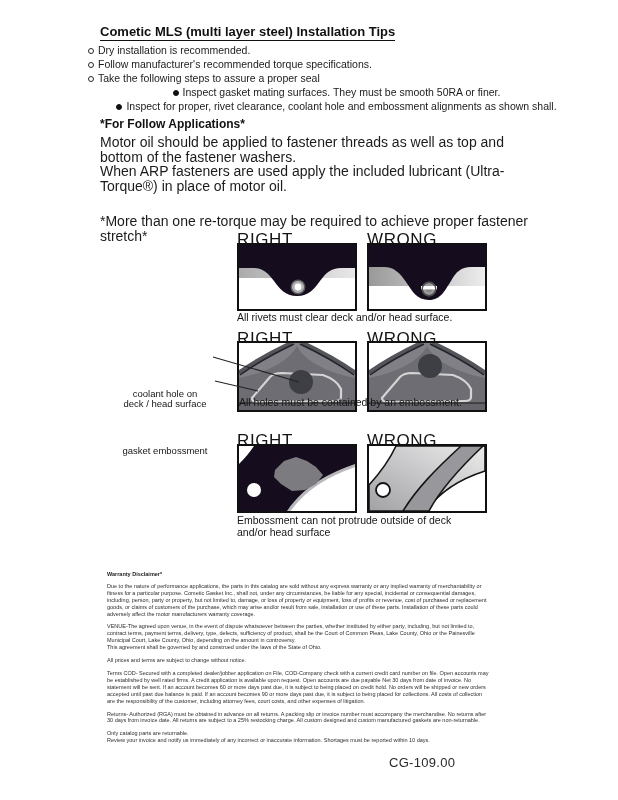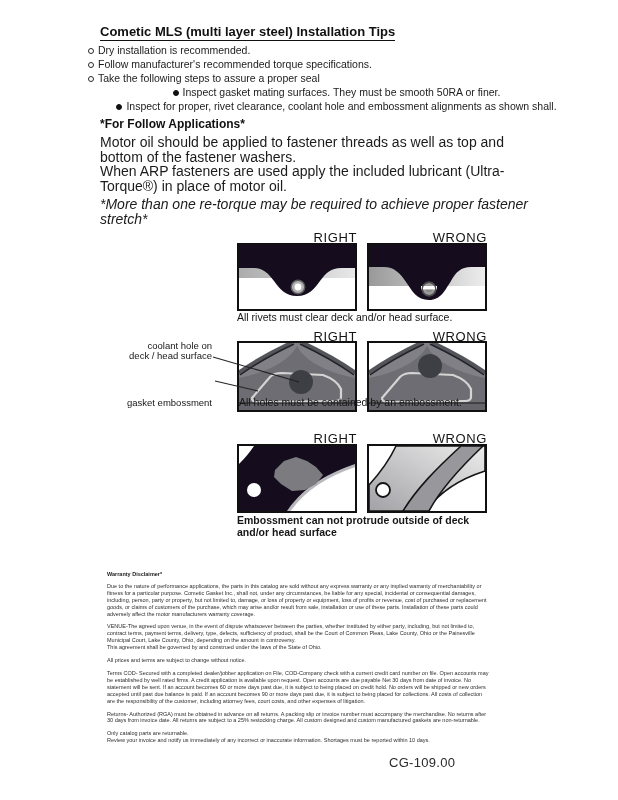--- a/index.html
+++ b/index.html
@@ -16,24 +16,24 @@
   }
   .bullets{left:88px;top:43px;width:470px;}
   .b-row{display:flex;align-items:flex-start;line-height:14px;font-size:10.5px;}
   .b-row.sub{margin-left:27px;justify-content:center;}
   .b-dot{flex:0 0 auto;width:4px;height:4px;border:1px solid #2a2a2a;border-radius:50%;margin:4.5px 4px 0 0;}
   .b-dot.filled{background:#111;border-color:#111;}
   .section-head{left:100px;top:117px;font-size:12px;font-weight:bold;color:#111;}
   .para{left:100px;width:430px;font-size:14px;line-height:14.5px;}
   .p1{top:135px;}
   .p2{top:168px;}
-  .p3{top:197px;font-style:italic;}
-  .rw-label{width:120px;text-align:right;font-size:13px;letter-spacing:0.6px;color:#141414;}
+  .p3{top:214px;}
+  .rw-label{width:120px;text-align:left;font-size:17px;letter-spacing:0.6px;color:#141414;}
   .caption{font-size:10.5px;line-height:11.5px;color:#161616;}
-  .leader-label{width:94px;text-align:right;font-size:9.5px;line-height:10px;color:#161616;}
+  .leader-label{width:94px;text-align:center;font-size:9.5px;line-height:10px;color:#161616;margin-top:48px;}
   .legal{left:107px;top:571px;width:452px;font-size:5.5px;line-height:6.9px;color:#2e2e2e;}
   .legal .head{font-weight:bold;margin:0 0 5px 0;color:#222;}
   .legal p{margin:0 0 6px 0;}
   .footer-code{left:389px;top:755px;font-size:13px;letter-spacing:0.3px;color:#2a2a2a;}
   svg{display:block;}
 </style>
 </head>
 <body>
 
 <div class="page">
@@ -170,21 +170,21 @@
           <stop offset="1" stop-color="#a2a2a6"></stop>
       </linearGradient>
     </defs>
     <rect x="1" y="1" width="118" height="67" fill="#ffffff"></rect>
     <path d="M2,41 C12,30 22,17 29,2 H118 V27 C93,35 73,47 59,67 H2 Z" fill="url(#g3w)" stroke="#141414" stroke-width="1.6"></path>
     <path d="M94,2 C70,24 50,44 36,67 H62 C74,44 95,22 116,2 Z" fill="#97979c" stroke="#141414" stroke-width="1.6"></path>
     <circle cx="16" cy="46" r="7" fill="#ffffff" stroke="#141414" stroke-width="1.8"></circle>
     <rect x="1" y="1" width="118" height="67" fill="none" stroke="#101010" stroke-width="2"></rect>
   </svg>
 
-  <div class="abs caption pre" style="left:237px;top:515px;font-weight:bold;">Embossment can not protrude outside of deck
+  <div class="abs caption pre" style="left:237px;top:515px;">Embossment can not protrude outside of deck
 and/or head surface</div>
 
   <div class="abs legal">
     <p class="head">Warranty Disclaimer*</p>
     <p class="pre">Due to the nature of performance applications, the parts in this catalog are sold without any express warranty or any implied warranty of merchantability or
 fitness for a particular purpose.  Cometic Gasket Inc., shall not, under any circumstances, be liable for any special, incidental or consequential damages,
 including, person, party or property, but not limited to, damage, or loss of property or equipment, loss of profits or revenue, cost of purchased or replacement
 goods, or claims of customers of the purchase, which may arise and/or result from sale, installation or use of these parts.  Installation of these parts could
 adversely affect the motor manufacturers warranty coverage.</p>
     <p class="pre">VENUE-The agreed upon venue, in the event of dispute whatsoever between the parties, whether instituted by either party, including, but not limited to,

